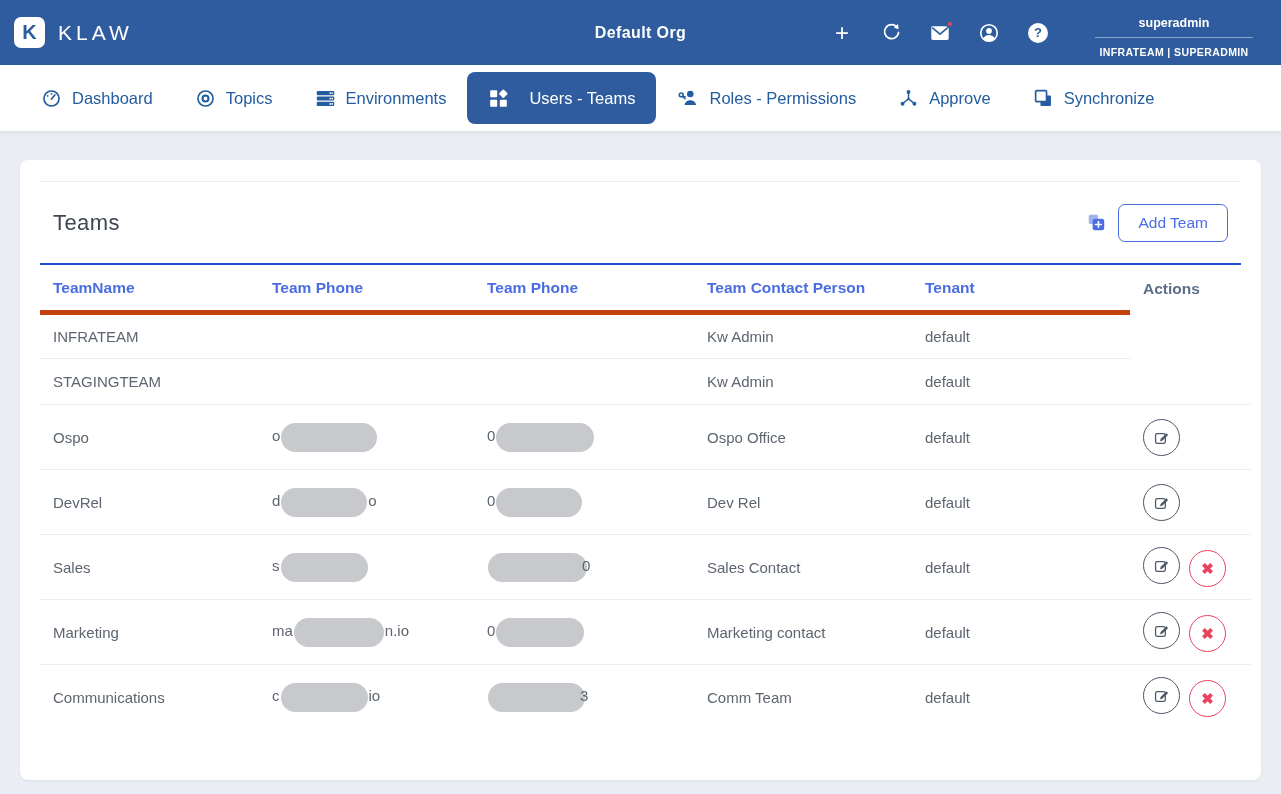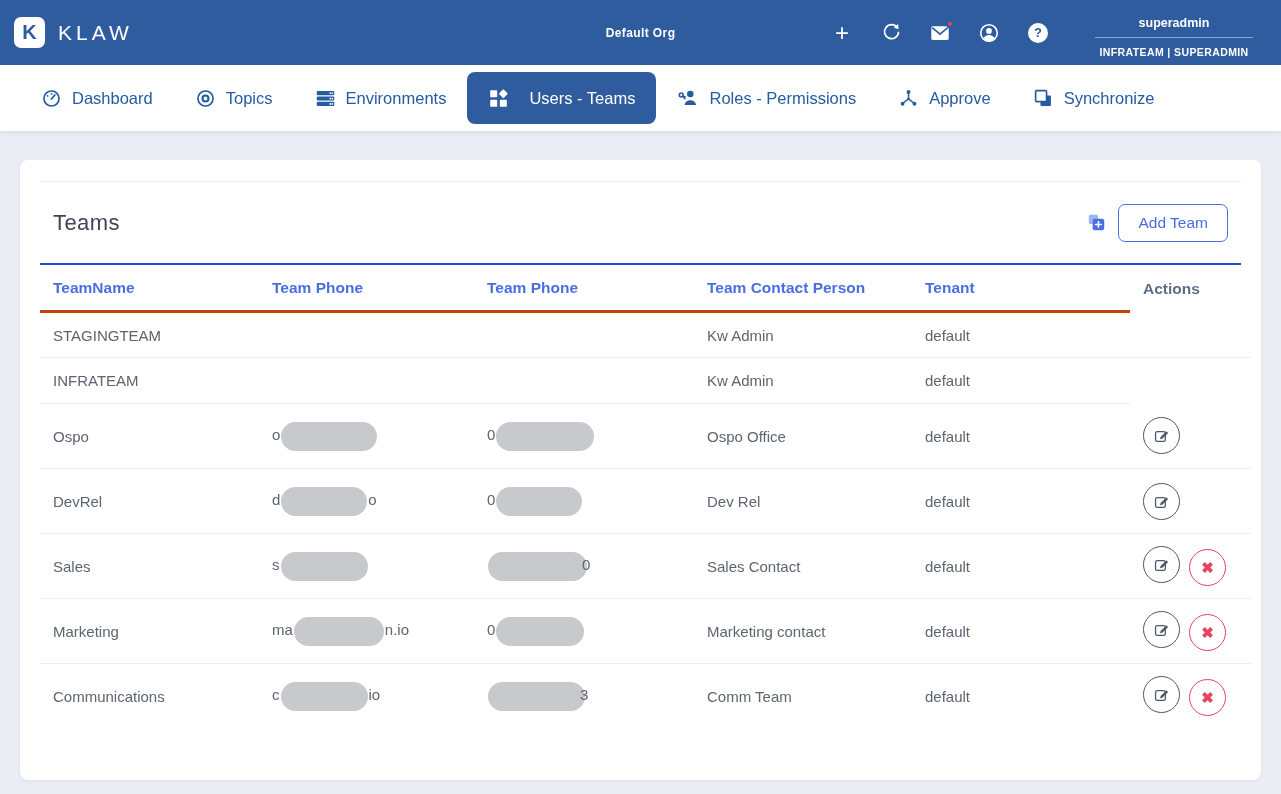--- a/index.html
+++ b/index.html
@@ -5,21 +5,21 @@
   * { margin:0; padding:0; box-sizing:border-box; }
   html,body { width:1281px; height:794px; overflow:hidden; }
   body { font-family:"Liberation Sans","DejaVu Sans",sans-serif; background:#eaeef4; }
 
   
   .appbar { position:relative; height:65px; background:#2f5c9e; display:flex; align-items:center; padding-left:14px; color:#fff; }
   .logo-wrap { display:flex; align-items:center; cursor:pointer; }
   .logo-box { width:31px; height:31px; background:#fff; border-radius:7px; display:flex; align-items:center; justify-content:center; }
   .logo-k { color:#2f5c9e; font-size:20px; font-weight:800; }
   .logo-text { margin-left:13px; font-size:21px; font-weight:500; letter-spacing:4px; }
-  .org-title { position:absolute; left:50%; top:50%; transform:translate(-50%,-50%); font-size:12px; font-weight:600; letter-spacing:.4px; }
+  .org-title { position:absolute; left:50%; top:50%; transform:translate(-50%,-50%); font-size:16px; font-weight:600; letter-spacing:.4px; }
   .appbar-right { margin-left:auto; display:flex; align-items:center; padding-right:28px; }
   .appbar-icons { display:flex; align-items:center; gap:27px; }
   .hicon { width:22px; height:22px; display:flex; align-items:center; justify-content:center; cursor:pointer; position:relative; }
   .hicon svg { display:block; }
   .plus-glyph { font-size:24px; font-weight:300; line-height:1; color:#fff; }
   .mail-dot { position:absolute; top:-2px; right:-3px; width:8px; height:8px; border-radius:50%; background:#ef4456; border:2px solid #2f5c9e; }
   .help-circle { width:20px; height:20px; border-radius:50%; background:#fff; color:#2f5c9e; font-size:13px; font-weight:800; display:flex; align-items:center; justify-content:center; }
   .user-block { margin-left:46px; width:158px; text-align:center; cursor:pointer; }
   .user-name { font-size:12.5px; font-weight:600; padding-bottom:7px;margin-top:9px; }
   .user-sep { border-top:1px solid rgba(255,255,255,.45); }
@@ -38,21 +38,21 @@
   .card { margin:29px 20px 14px 20px; background:#fff; border-radius:8px; box-shadow:0 1px 3px rgba(16,24,40,.07); min-height:620px; padding-top:21px; }
   .card-head { margin:0 20px; border-top:1px solid #ececec; border-bottom:2px solid #1d4ed8; height:84px; display:flex; align-items:center; padding:0 13px; }
   .card-title { font-size:22px; font-weight:500; color:#3e4653; letter-spacing:.4px; }
   .spacer { flex:1; }
   .libadd { margin-right:13px; cursor:pointer; display:flex; }
   .add-btn { height:38px; padding:0 19px; border-radius:7px; border:1px solid #4b6de2; background:#fff; color:#4b6de2; font-size:15.5px; font-weight:500; font-family:inherit; cursor:pointer; }
 
   
   table { margin:0 20px; width:1211px; border-collapse:collapse; table-layout:fixed; }
   col.c1{width:219px} col.c2{width:215px} col.c3{width:220px} col.c4{width:218px} col.c5{width:218px} col.c6{width:121px}
-  th { text-align:left; padding:14px 0 13px 13px; font-size:15.5px; font-weight:600; color:#4b6de2; border-bottom:3px solid #c2410c; cursor:pointer; }
+  th { text-align:left; padding:14px 0 13px 13px; font-size:15.5px; font-weight:600; color:#4b6de2; border-bottom:5px solid #c2410c; cursor:pointer; }
   th.col-actions { color:#5d6e87; border-bottom:none; cursor:default; }
   td { padding-left:13px; font-size:15px; color:#5d6570; border-bottom:1px solid #eceef0; vertical-align:middle; }
   tr.row-sm td { height:46px; }
   tr.row-lg td { height:65px; }
   tr:last-child td { border-bottom:none; }
   td.no-border { border-bottom:none; }
   .pill { display:inline-block; height:29px; border-radius:15px; background:#c8c9cc; vertical-align:middle; margin:0 1px; }
   .btn-circle { width:37px; height:37px; border-radius:50%; background:#fff; display:inline-flex; align-items:center; justify-content:center; margin-right:9px; cursor:pointer; padding:0; }
   .btn-edit { border:1px solid #4e5868; }
   .btn-delete { border:1px solid #e8435f; }
@@ -216,35 +216,35 @@
         <th>Team Phone</th>
         <th>Team Phone</th>
         <th>Team Contact Person</th>
         <th>Tenant</th>
         <th class="col-actions">Actions</th>
       </tr>
     </thead>
     <tbody>
 
       <tr class="row-sm">
+        <td>INFRATEAM</td>
+        <td></td>
+        <td></td>
+        <td>Kw Admin</td>
+        <td>default</td>
+        <td class="no-border"></td>
+      </tr>
+
+      <tr class="row-sm">
         <td>STAGINGTEAM</td>
         <td></td>
         <td></td>
         <td>Kw Admin</td>
         <td>default</td>
         <td></td>
-      </tr>
-
-      <tr class="row-sm">
-        <td>INFRATEAM</td>
-        <td></td>
-        <td></td>
-        <td>Kw Admin</td>
-        <td>default</td>
-        <td class="no-border"></td>
       </tr>
 
       <tr class="row-lg">
         <td>Ospo</td>
         <td><span>o</span><span class="pill" style="width:96px"></span></td>
         <td><span>0</span><span class="pill" style="width:98px"></span></td>
         <td>Ospo Office</td>
         <td>default</td>
         <td>
           <button class="btn-circle btn-edit">

